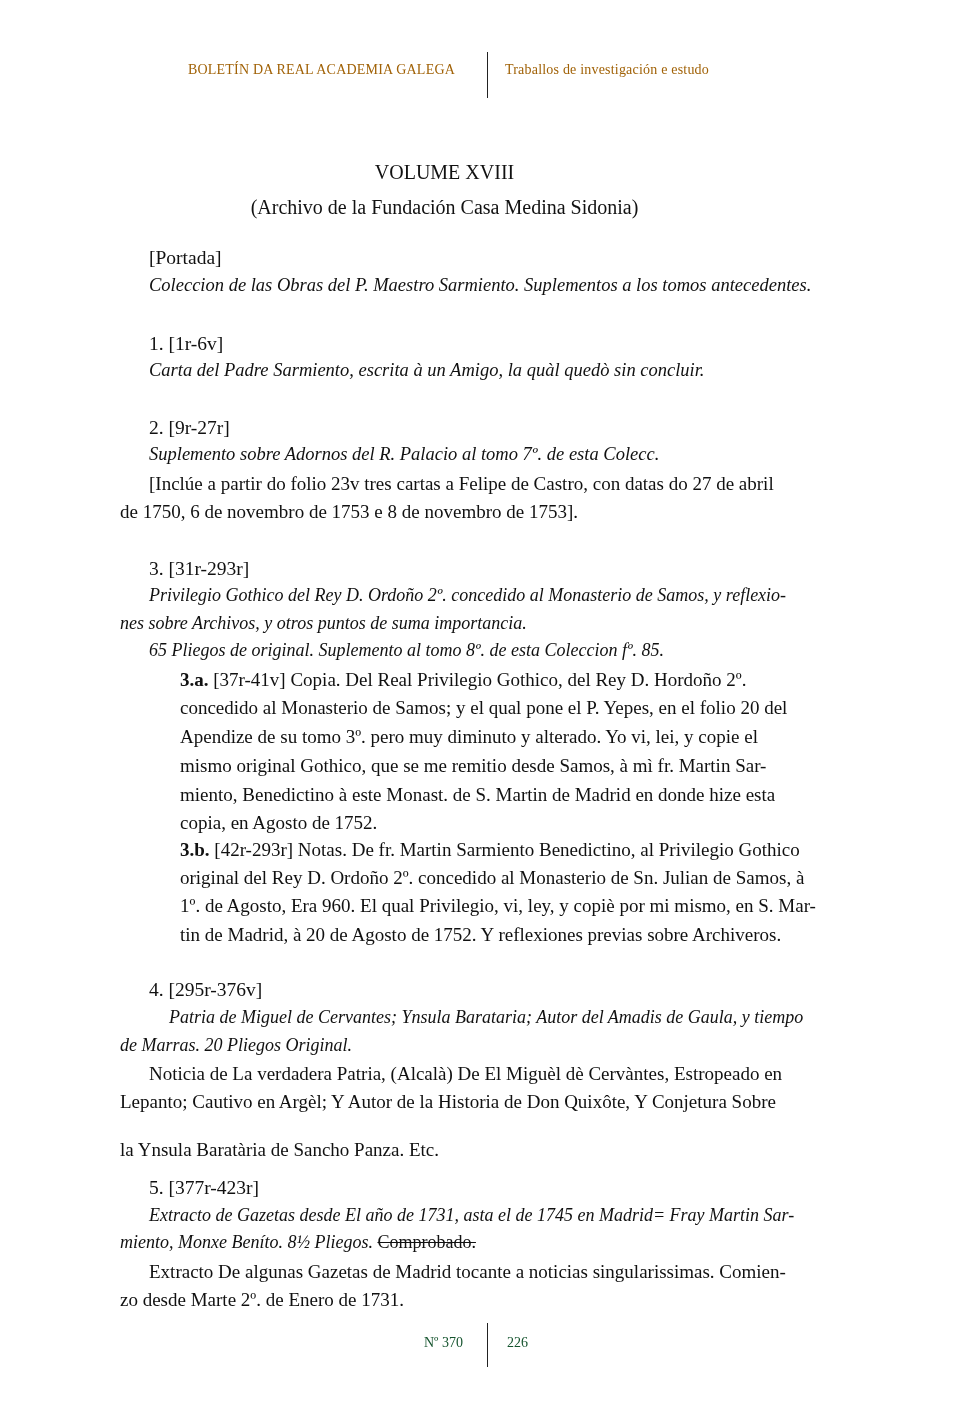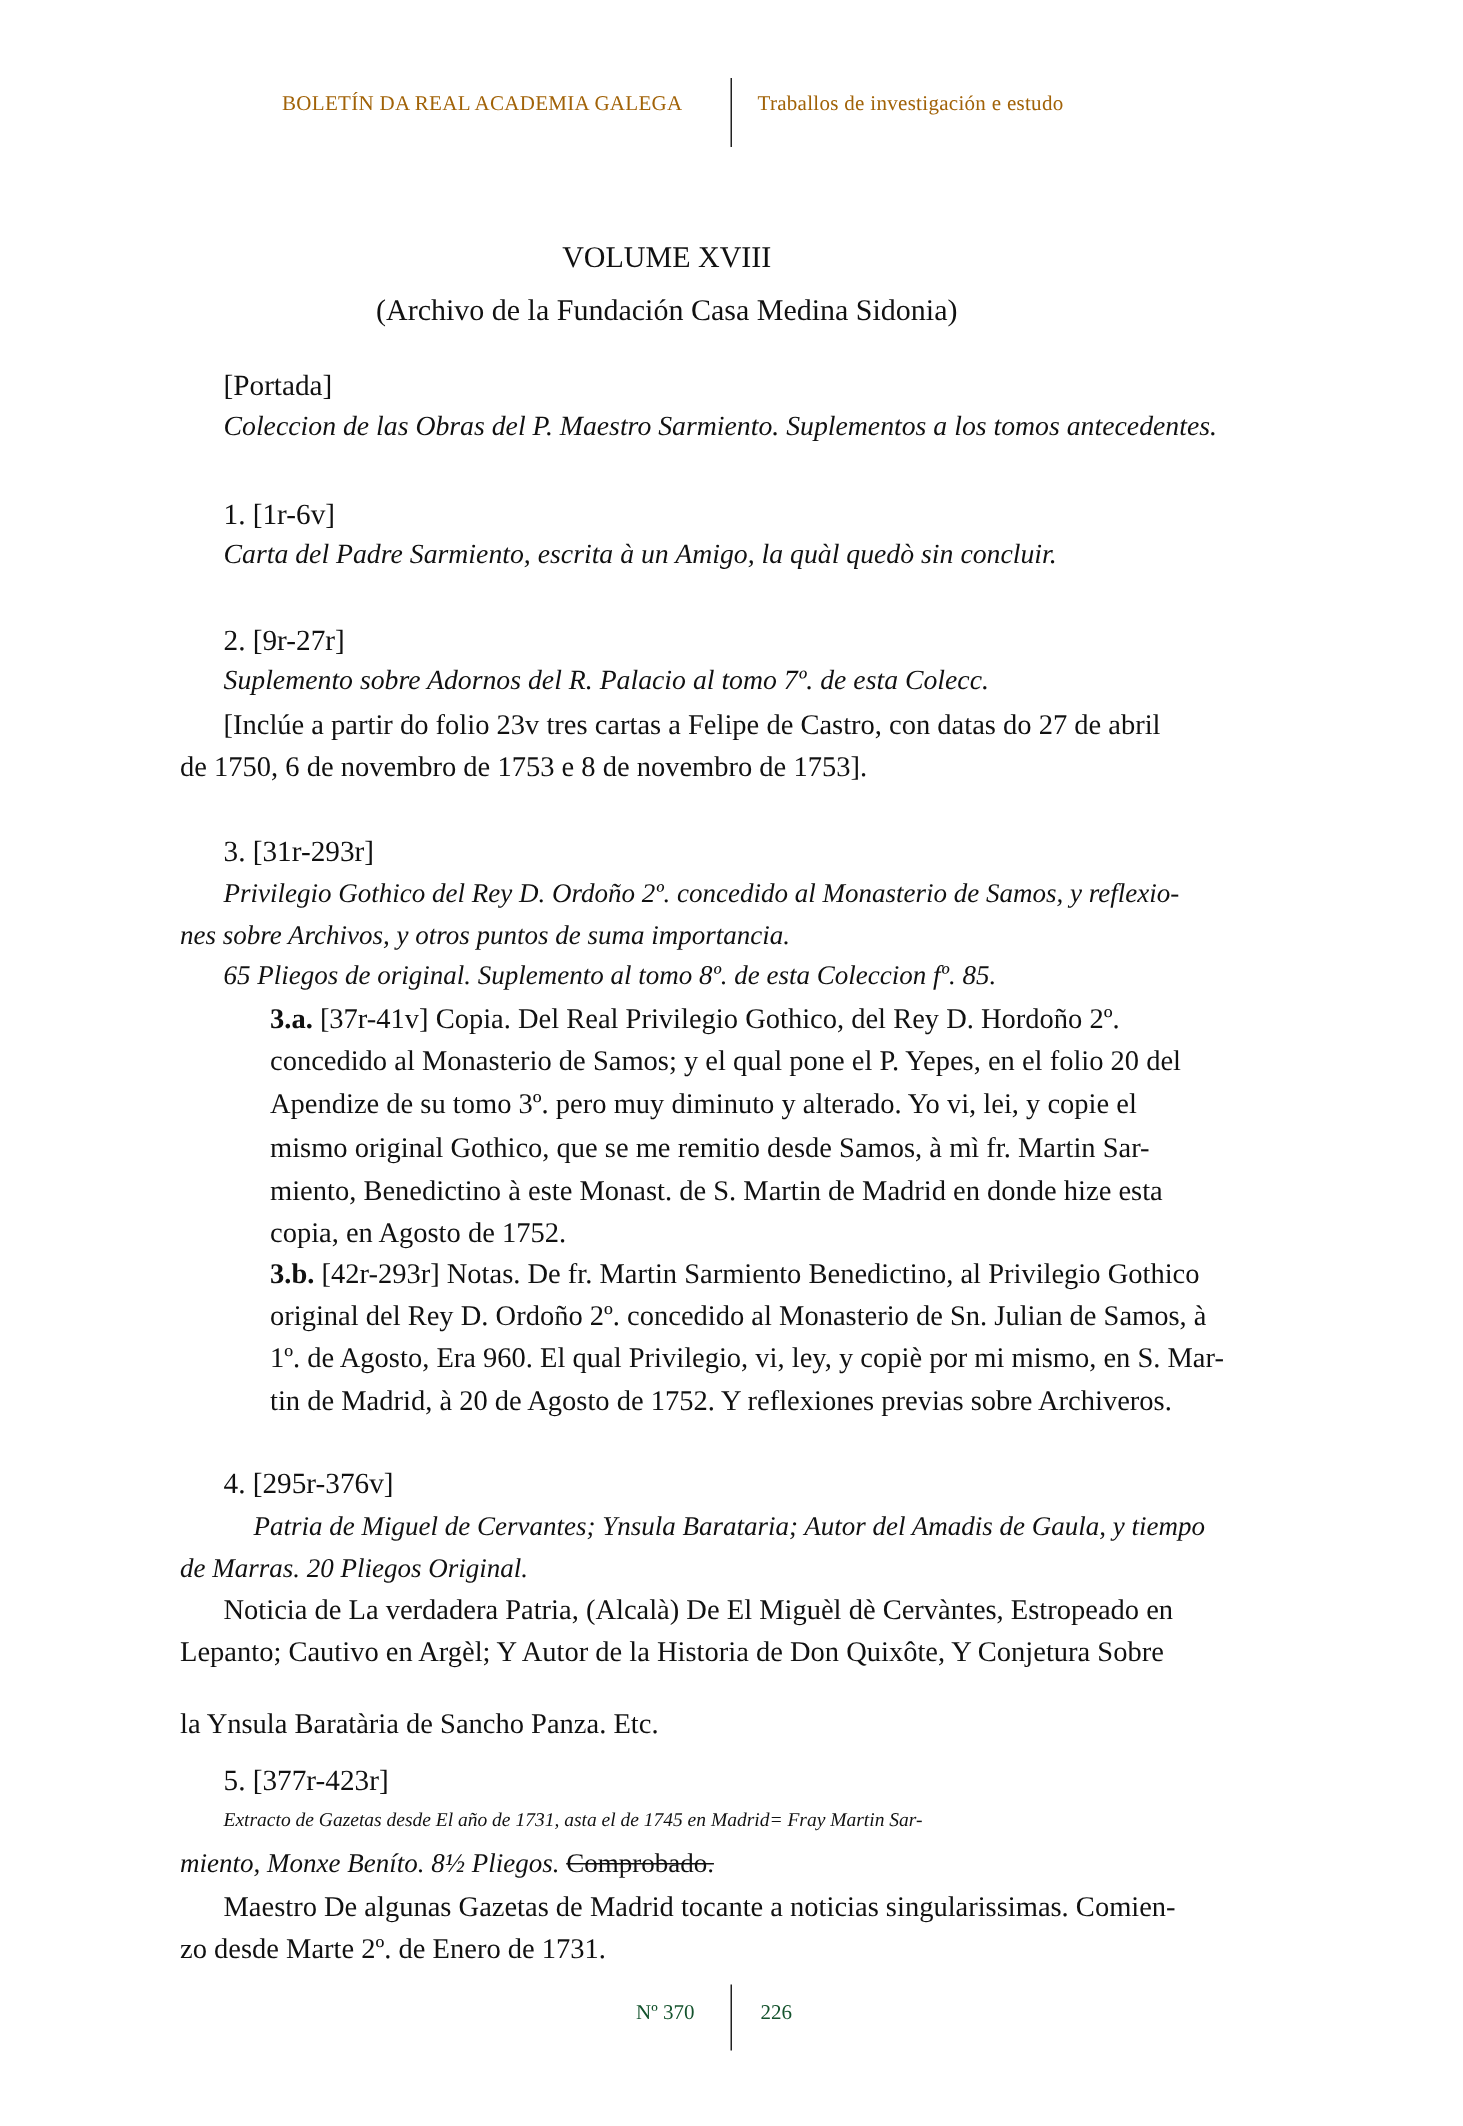--- a/index.html
+++ b/index.html
@@ -80,23 +80,23 @@
 <div class="line it" style="left:149px; top:1008px; font-size:18px;margin-left:20px;">Patria de Miguel de Cervantes; Ynsula Barataria; Autor del Amadis de Gaula, y tiempo</div>
 <div class="line it" style="left:120px; top:1036px; font-size:18px;">de Marras. 20 Pliegos Original.</div>
 <div class="line" style="left:149px; top:1064px; font-size:19px;">Noticia de La verdadera Patria, (Alcalà) De El Miguèl dè Cervàntes, Estropeado en</div>
 <div class="line" style="left:120px; top:1092px; font-size:19px;">Lepanto; Cautivo en Argèl; Y Autor de la Historia de Don Quixôte, Y Conjetura Sobre</div>
 <div class="line" style="left:120px; top:1120px; font-size:19px;margin-top:20px;">la Ynsula Baratària de Sancho Panza. Etc.</div>
 
 <div class="line" style="left:149px; top:1178px;">
   <span>5.</span>
   <span>[377r-423r]</span>
 </div>
-<div class="line it" style="left:149px; top:1206px; font-size:13px;">Extracto de Gazetas desde El año de 1731, asta el de 1745 en Madrid= Fray Martin Sar-</div>
+<div class="line it" style="left:149px; top:1206px; font-size:18px;">Extracto de Gazetas desde El año de 1731, asta el de 1745 en Madrid= Fray Martin Sar-</div>
 <div class="line it" style="left:120px; top:1233px; font-size:18px;">
   <span>miento, Monxe Beníto. 8½ Pliegos.</span>
   <s style="font-style:normal;">Comprobado.</s>
 </div>
-<div class="line" style="left:149px; top:1262px; font-size:19px;">Maestro De algunas Gazetas de Madrid tocante a noticias singularissimas. Comien-</div>
+<div class="line" style="left:149px; top:1262px; font-size:19px;">Extracto De algunas Gazetas de Madrid tocante a noticias singularissimas. Comien-</div>
 <div class="line" style="left:120px; top:1290px; font-size:19px;">zo desde Marte 2º. de Enero de 1731.</div>
 
 <div class="ftr ftr-left">Nº 370</div>
 <div class="ftr-rule"></div>
 <div class="ftr ftr-right">226</div>
 
 </body></html>

